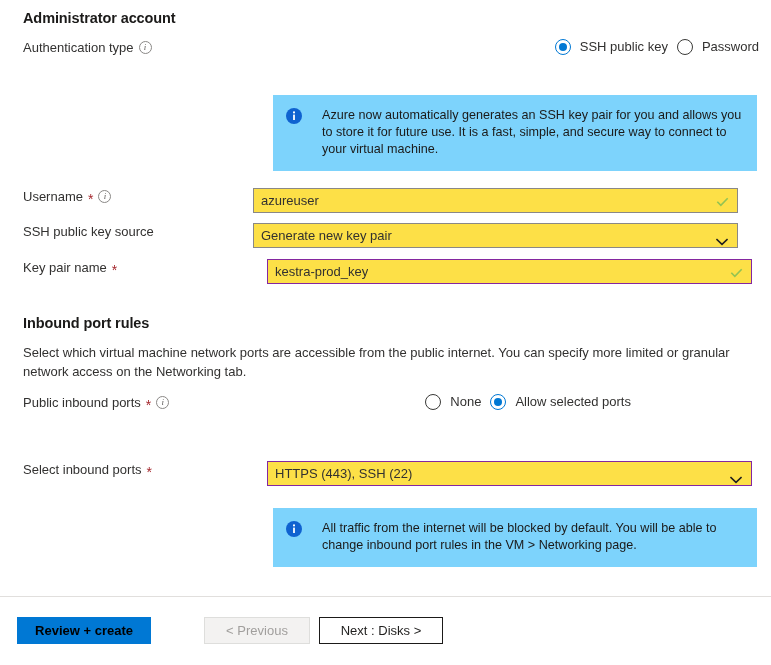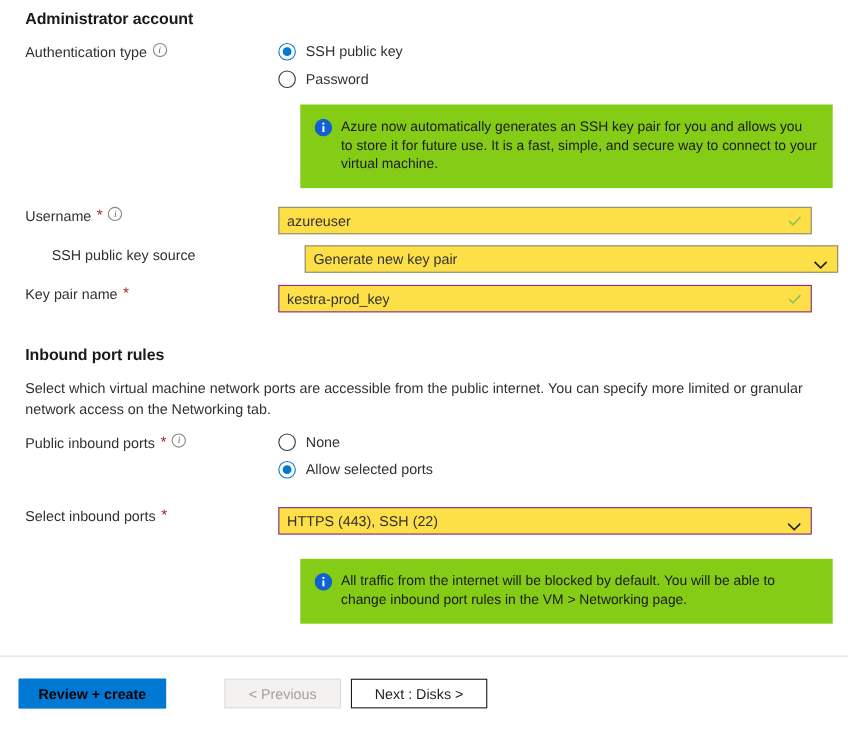--- a/index.html
+++ b/index.html
@@ -38,21 +38,21 @@
     align-items: flex-start;
   }
   .label-col {
     width: 253px;
     flex: 0 0 253px;
     padding-left: 23px;
     font-size: 13px;
     color: #323130;
     line-height: 17px;
     display: flex;
-    align-items: flex-start;
+    align-items: center;
     gap: 5px;
     flex-wrap: nowrap;
   }
   .label-text { white-space: nowrap; }
   .req {
     color: #a4262c;
     font-size: 14px;
     line-height: 10px;
     position: relative;
     top: 2px;
@@ -75,21 +75,21 @@
     font-size: 9px;
     font-style: italic;
     font-family: "Liberation Serif", serif;
     line-height: 1;
     flex: 0 0 13px;
     position: relative;
     top: 0px;
   }
 
   
-  .radio-group { display: flex; flex-direction: column; gap: 9px; }
+  .radio-group { display: flex; flex-direction: row; gap: 9px; justify-content: flex-end; }
   .radio-item {
     display: flex;
     align-items: center;
     gap: 9px;
     font-size: 13px;
     color: #323130;
     line-height: 16px;
   }
   .radio-dot {
     width: 16px;
@@ -117,21 +117,21 @@
   
   .field {
     position: relative;
     width: 485px;
     height: 25px;
     border: 1px solid #8a8886;
     background: #fde047;
     display: flex;
     align-items: center;
   }
-  .field.focused { border: 1.6px solid #8427a0; }
+  .field.focused { border: 1.6px solid #8427a0; margin-left: 14px; }
   .field .value {
     font-size: 13px;
     color: #323130;
     padding-left: 7px;
     line-height: 15px;
     white-space: nowrap;
     overflow: hidden;
   }
   .check-ok {
     position: absolute;
@@ -146,23 +146,23 @@
     right: 9px;
     top: 50%;
     transform: translateY(-50%);
     width: 12px;
     height: 8px;
   }
 
   
   .banner {
     width: 484px;
-    background: #84cc16;
-    display: flex;
-    gap: 8px;
+    background: #7dd3fc;
+    display: flex;
+    gap: 20px;
     padding: 12px 14px 13px 13px;
   }
   .banner-ico {
     flex: 0 0 16px;
     width: 16px; height: 16px;
     margin-top: 1px;
   }
   .banner-text {
     font-size: 12.6px;
     line-height: 17px;
@@ -268,21 +268,21 @@
         <span class="value">azureuser</span>
         <span class="check-ok">
           <svg viewBox="0 0 14 14" width="13" height="13" aria-hidden="true">
             <path d="M2 7.4 L5.2 10.6 L12 3.6" fill="none" stroke="#92c353" stroke-width="1.7" stroke-linecap="square"></path>
           </svg>
         </span>
       </div>
     </div>
   </div>
 
-  <div class="row" style="position:absolute; left:0; top:223px; width:771px;padding-left:24px;">
+  <div class="row" style="position:absolute; left:0; top:223px; width:771px;">
     <div class="label-col">
       <span class="label-text">SSH public key source</span>
     </div>
     <div class="control-col">
       <div class="field">
         <span class="value">Generate new key pair</span>
         <span class="chev">
           <svg viewBox="0 0 12 8" width="12" height="8" aria-hidden="true">
             <path d="M1 1.6 L6 6.4 L11 1.6" fill="none" stroke="#201f1e" stroke-width="1.5" stroke-linecap="square"></path>
           </svg>

